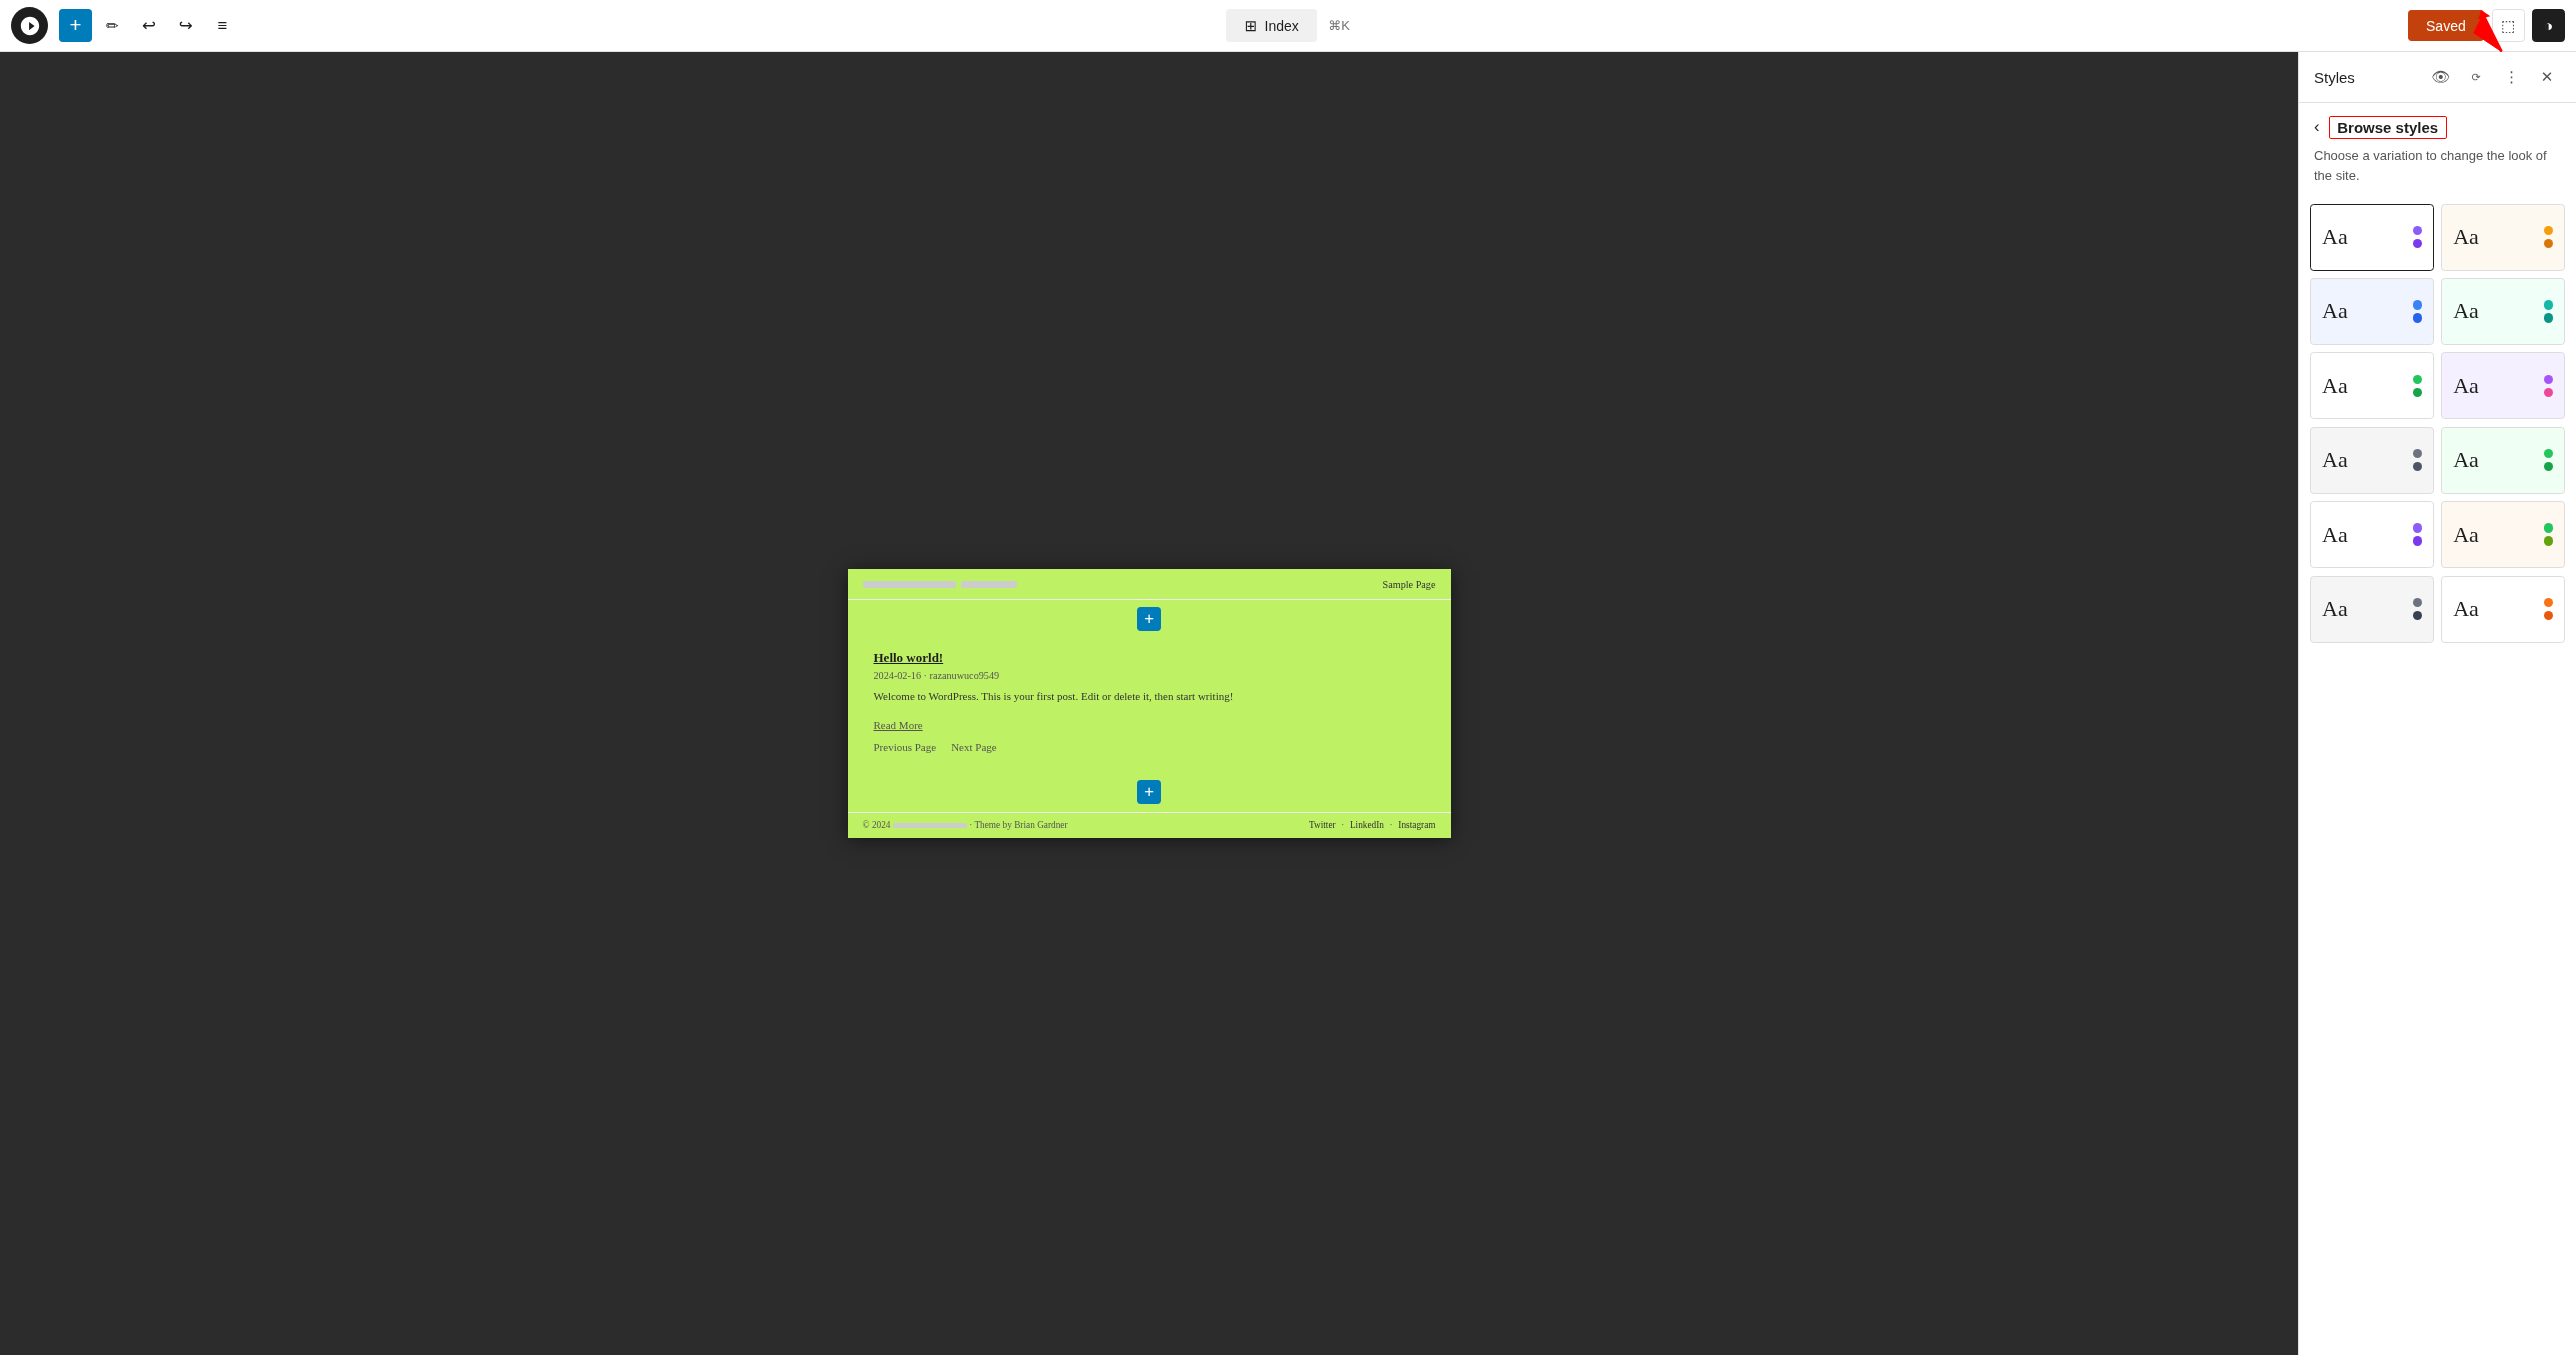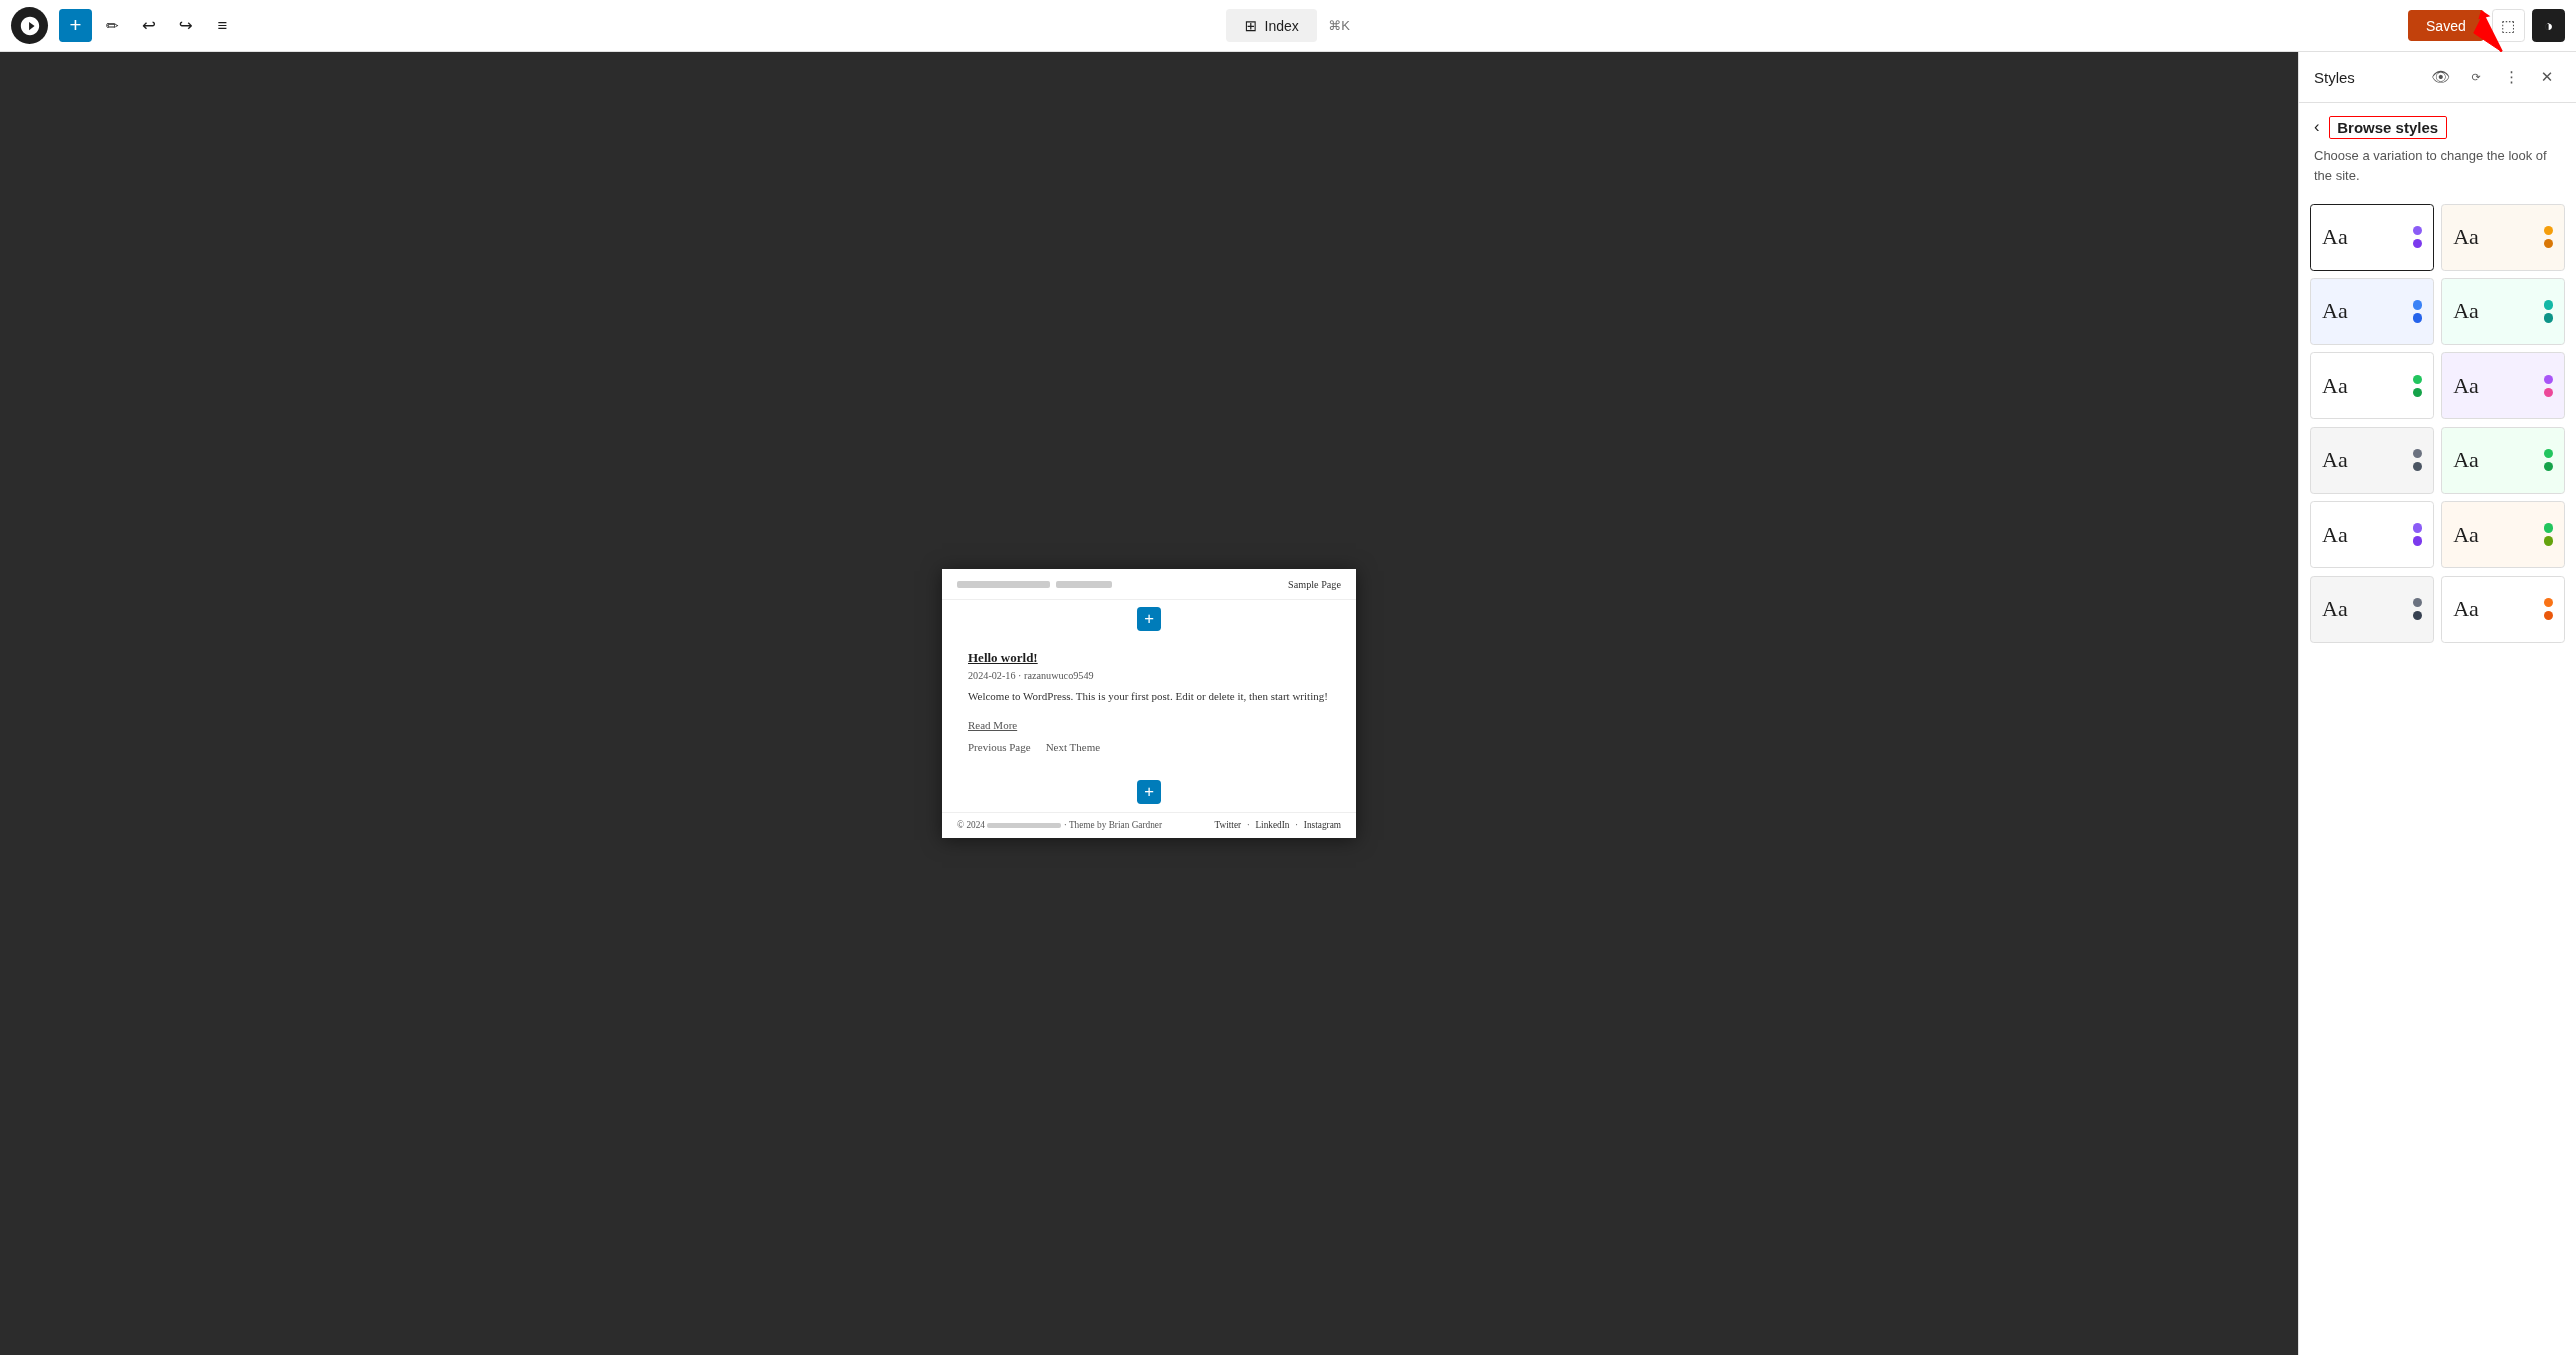--- a/index.html
+++ b/index.html
@@ -106,22 +106,22 @@
       flex: 1;
       background: #2c2c2c;
       display: flex;
       align-items: center;
       justify-content: center;
       overflow: auto;
     }
 
     
     .preview-frame {
-      background: #ffffff;
-      width: 414px;
+      background: #bef264;
+      width: 603px;
       min-height: 259px;
       box-shadow: 0 1.9px 18.5px rgba(0,0,0,0.5);
       font-family: Georgia, serif;
       font-size: 12px;
       position: relative;
     }
     .preview-header {
       padding: 9.3px 15px;
       display: flex;
       justify-content: space-between;
@@ -331,21 +331,21 @@
         <button class="preview-add-btn">+</button>
       </div>
 
       <div class="preview-content">
         <div class="preview-title">Hello world!</div>
         <div class="preview-meta">2024-02-16 · razanuwuco9549</div>
         <div class="preview-body">Welcome to WordPress. This is your first post. Edit or delete it, then start writing!</div>
         <a class="preview-readmore">Read More</a>
         <div class="preview-pagination">
           <a>Previous Page</a>
-          <a>Next Theme</a>
+          <a>Next Page</a>
         </div>
       </div>
 
       <div style="display:flex;justify-content:center;">
         <button class="preview-add-btn">+</button>
       </div>
 
       <div class="preview-footer">
         <div>
           <span>© 2024</span>

